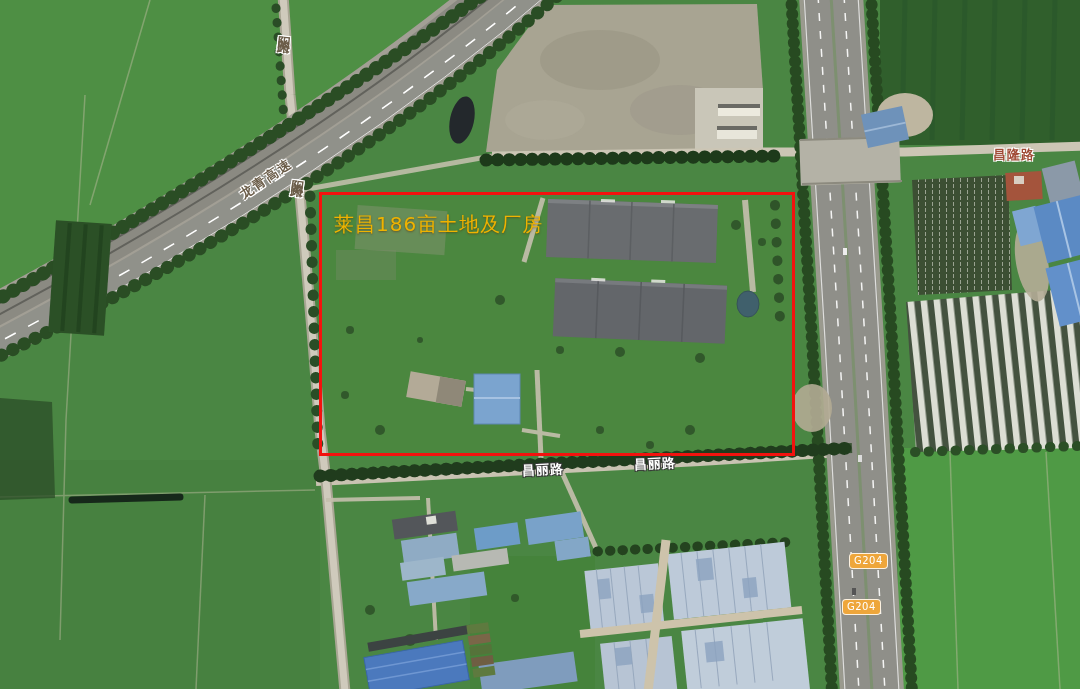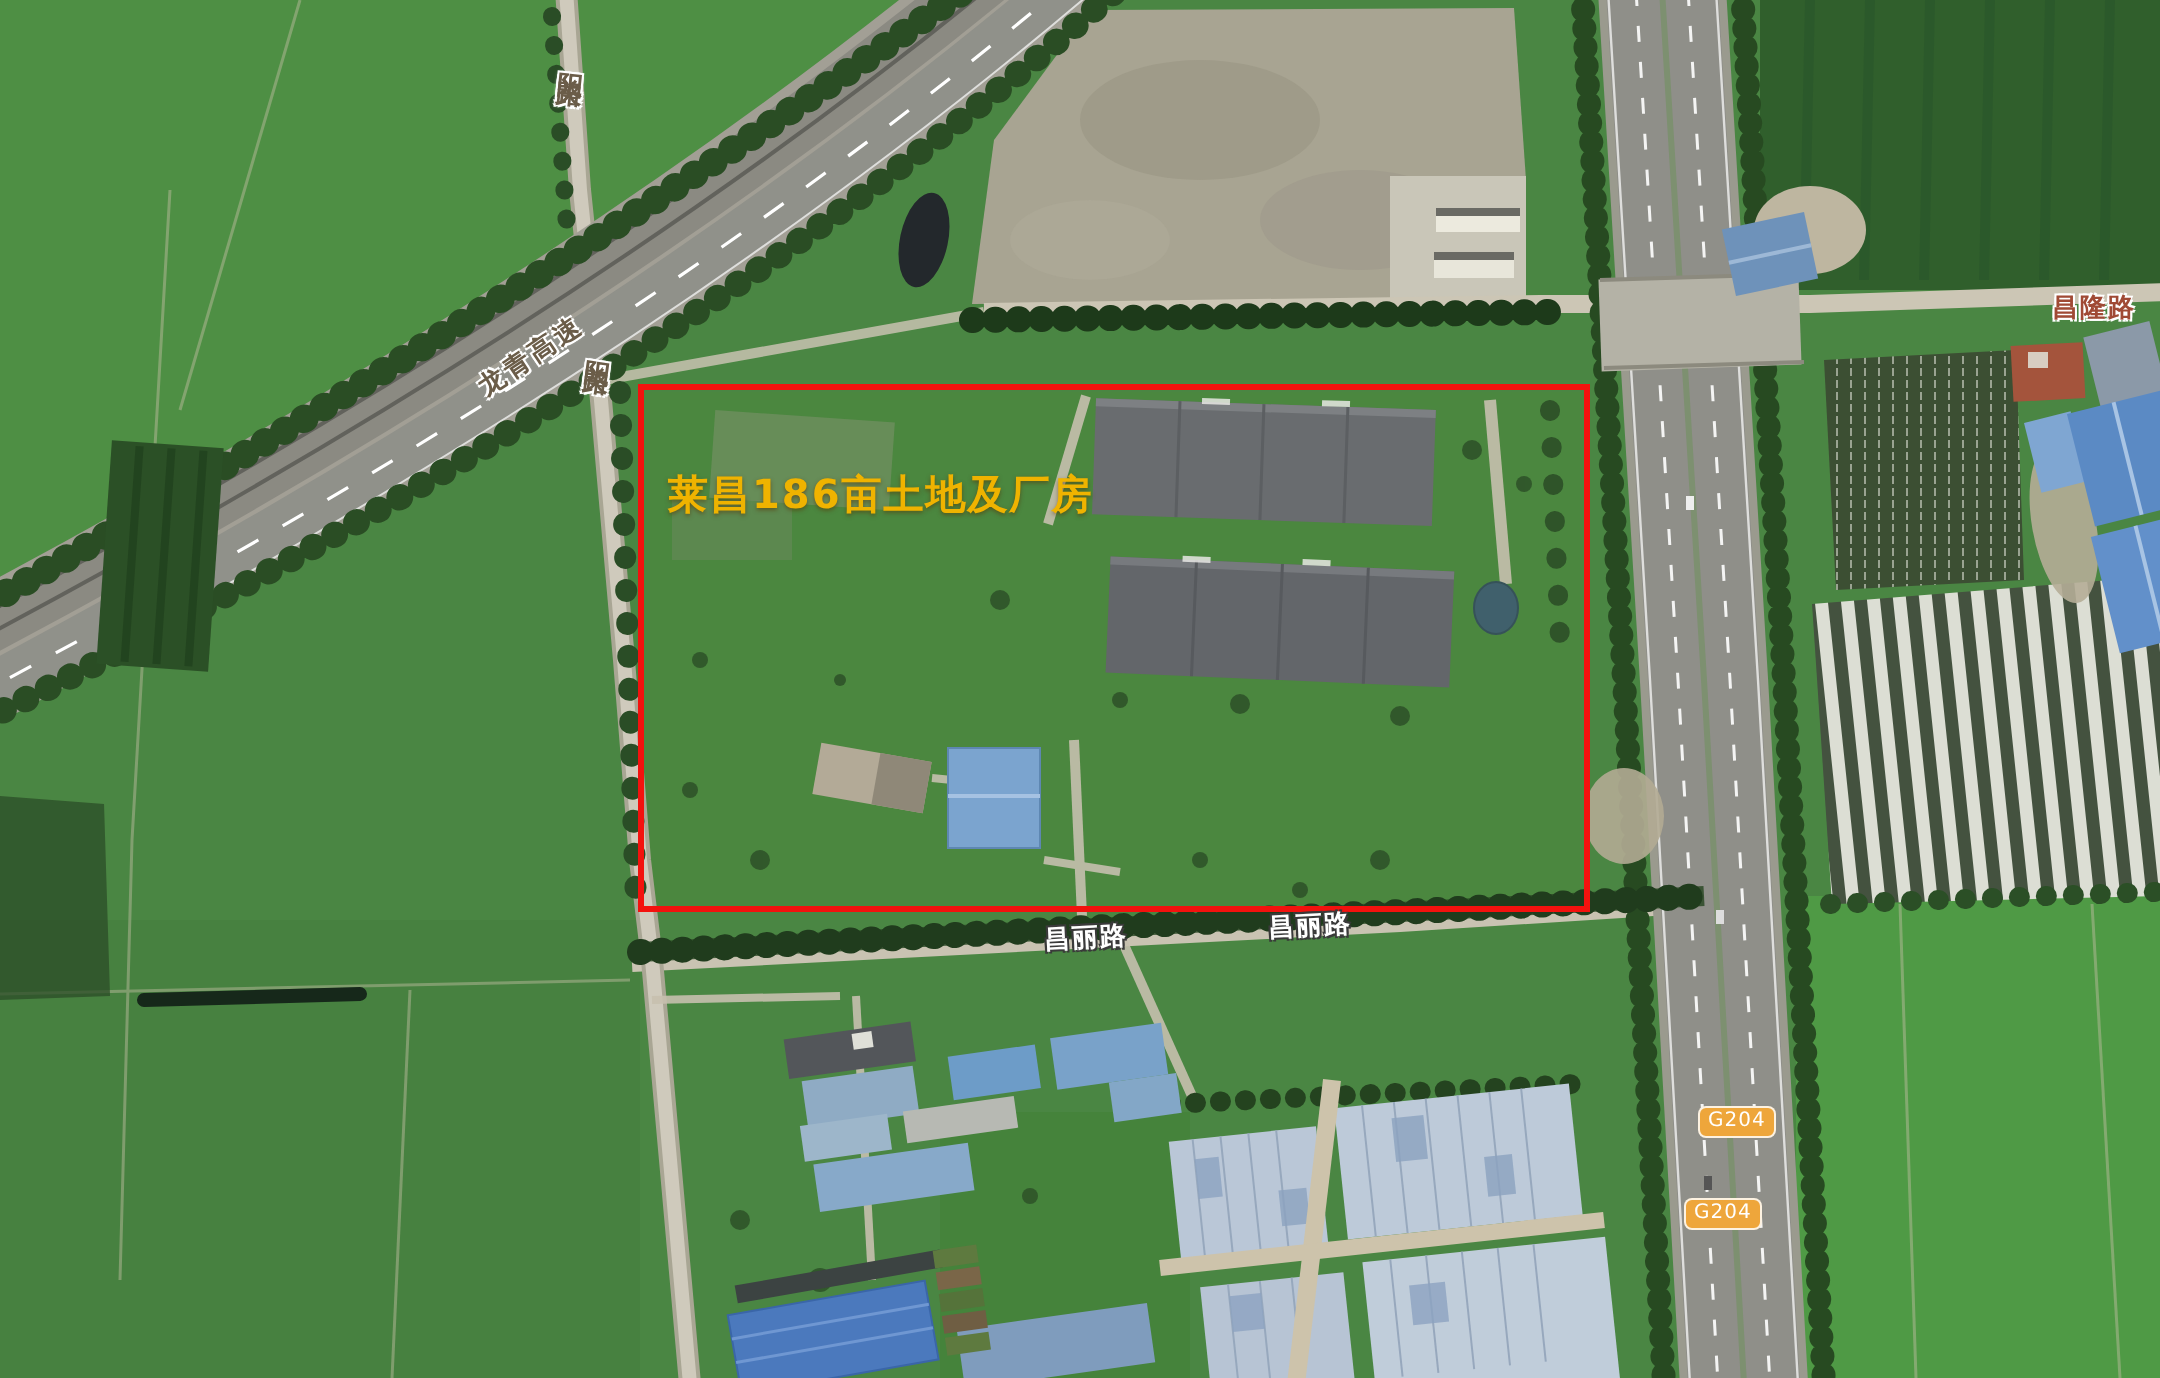--- a/index.html
+++ b/index.html
@@ -29,21 +29,21 @@
   .shield{
     position:absolute;background:var(--shield-bg,#eea63b);color:#fff;
     font-size:10px;font-weight:normal;padding:1px 4px 2px 4px;border-radius:4px;
     border:1px solid rgba(255,255,255,.85);letter-spacing:.5px;line-height:1.1;
   }
   #property-boundary{
     position:absolute;left:319px;top:192px;width:476px;height:264px;
     border:3px solid var(--boundary-red,#f3120e);box-sizing:border-box;
   }
   #property-title{
-    position:absolute;left:334px;top:237px;font-size:20px;font-weight:bold;
+    position:absolute;left:334px;top:214px;font-size:20px;font-weight:normal;
     color:var(--title-yellow,#efb300);letter-spacing:1px;
     text-shadow:0 1px 2px rgba(90,45,0,.55);
   }
 </style>
 </head>
 <body>
 
 <div id="screen">
 
   <svg id="terrain" width="1080" height="689" viewBox="0 0 1080 689">
@@ -330,21 +330,21 @@
   <div id="property-boundary"></div>
 
   <div id="property-title" class="map-label">莱昌186亩土地及厂房</div>
 
   <div class="map-label road-brown vert" style="left:279px;top:26px;transform:rotate(6deg);">阳关路</div>
 
   <div class="map-label road-brown vert" style="left:293px;top:170px;transform:rotate(8deg);">阳关路</div>
 
   <div class="map-label road-brown" style="left:236px;top:172px;transform:rotate(-34deg);letter-spacing:2px;">龙青高速</div>
 
-  <div class="map-label road-red" style="left:1026px;top:148px;">昌隆路</div>
+  <div class="map-label road-red" style="left:993px;top:148px;">昌隆路</div>
 
   <div class="map-label road-white" style="left:522px;top:463px;transform:rotate(-3deg);">昌丽路</div>
 
   <div class="map-label road-white" style="left:634px;top:457px;transform:rotate(-3deg);">昌丽路</div>
 
   <div class="shield" style="left:849px;top:553px;">G204</div>
 
   <div class="shield" style="left:842px;top:599px;">G204</div>
 
 </div>

